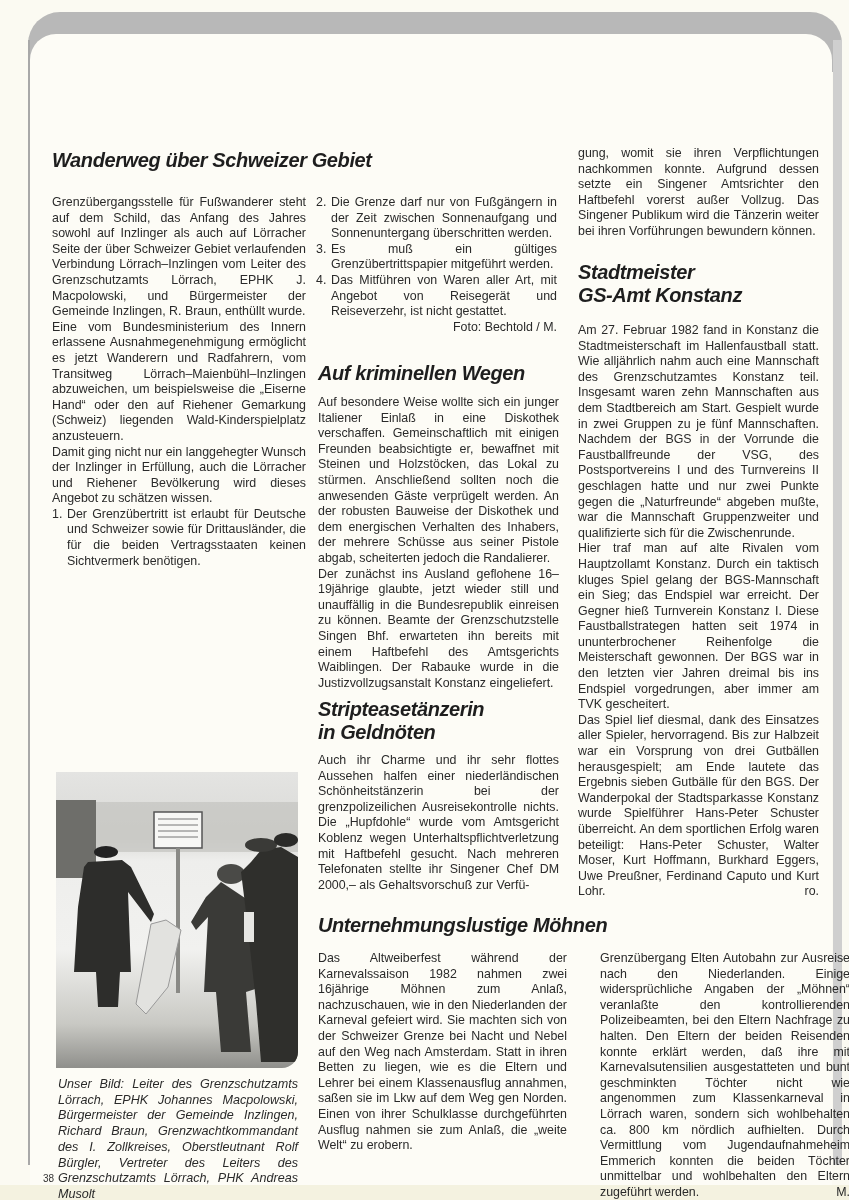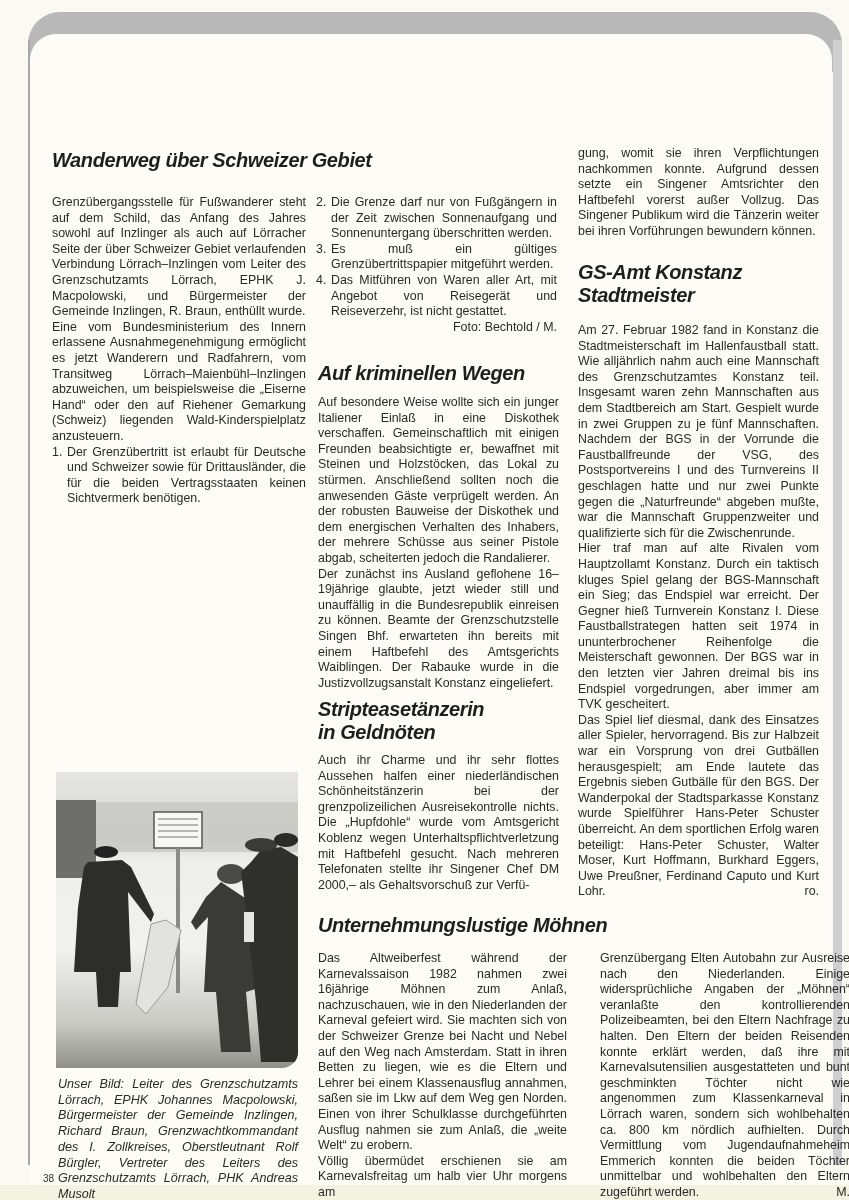--- a/index.html
+++ b/index.html
@@ -63,20 +63,21 @@
 <div class="frame-inner"></div>
 <div class="bottom-band"></div>
 
 <div class="col" style="left:52px; top:147px; width:520px;">
   <div class="headline h-big">Wanderweg über Schweizer Gebiet</div>
 </div>
 
 <div class="col" style="left:52px; top:195px; width:254px;">
   <p class="body">Grenzübergangsstelle für Fußwanderer steht auf dem Schild, das Anfang des Jahres sowohl auf Inzlinger als auch auf Lörracher Seite der über Schweizer Gebiet verlaufenden Verbindung Lörrach–Inzlingen vom Leiter des Grenzschutzamts Lörrach, EPHK J. Macpolowski, und Bürgermeister der Gemeinde Inzlingen, R. Braun, enthüllt wurde.</p>
   <p class="body">Eine vom Bundesministerium des Innern erlassene Ausnahmegenehmigung ermöglicht es jetzt Wanderern und Radfahrern, vom Transitweg Lörrach–Maienbühl–Inzlingen abzuweichen, um beispielsweise die „Eiserne Hand“ oder den auf Riehener Gemarkung (Schweiz) liegenden Wald-Kinderspielplatz anzusteuern.</p>
+  <p class="body">Damit ging nicht nur ein langgehegter Wunsch der Inzlinger in Erfüllung, auch die Lörracher und Riehener Bevölkerung wird dieses Angebot zu schätzen wissen.</p>
   <div class="list-item">
     <span class="list-num">1.</span>
     <span class="list-text">Der Grenzübertritt ist erlaubt für Deutsche und Schweizer sowie für Drittausländer, die für die beiden Vertragsstaaten keinen Sichtvermerk benötigen.</span>
   </div>
 </div>
 
 <div class="photo">
   <svg width="242" height="296" viewBox="0 0 242 296">
     <rect x="0" y="28" width="40" height="78" fill="#6e6e6a"></rect>
     <rect x="40" y="30" width="202" height="50" fill="#c3c3bf" opacity="0.7"></rect>
@@ -133,32 +134,31 @@
   <div class="headline h-med">in Geldnöten</div>
   <div style="height:9px"></div>
   <p class="body">Auch ihr Charme und ihr sehr flottes Aussehen halfen einer niederländischen Schönheitstänzerin bei der grenzpolizeilichen Ausreisekontrolle nichts. Die „Hupfdohle“ wurde vom Amtsgericht Koblenz wegen Unterhaltspflichtverletzung mit Haftbefehl gesucht. Nach mehreren Telefonaten stellte ihr Singener Chef DM 2000,– als Gehaltsvorschuß zur Verfü-</p>
 </div>
 
 <div class="col" style="left:578px; top:146px; width:241px;">
   <p class="body">gung, womit sie ihren Verpflichtungen nachkommen konnte. Aufgrund dessen setzte ein Singener Amtsrichter den Haftbefehl vorerst außer Vollzug. Das Singener Publikum wird die Tänzerin weiter bei ihren Vorführungen bewundern können.</p>
 </div>
 
 <div class="col" style="left:578px; top:261px; width:241px;">
+  <div class="headline h-med">Stadtmeister</div>
   <div class="headline h-med">GS-Amt Konstanz</div>
-  <div class="headline h-med">Stadtmeister</div>
   <div style="height:16px"></div>
   <p class="body">Am 27. Februar 1982 fand in Konstanz die Stadtmeisterschaft im Hallenfaustball statt. Wie alljährlich nahm auch eine Mannschaft des Grenzschutzamtes Konstanz teil. Insgesamt waren zehn Mannschaften aus dem Stadtbereich am Start. Gespielt wurde in zwei Gruppen zu je fünf Mannschaften. Nachdem der BGS in der Vorrunde die Faustballfreunde der VSG, des Postsportvereins I und des Turnvereins II geschlagen hatte und nur zwei Punkte gegen die „Naturfreunde“ abgeben mußte, war die Mannschaft Gruppenzweiter und qualifizierte sich für die Zwischenrunde.</p>
   <p class="body">Hier traf man auf alte Rivalen vom Hauptzollamt Konstanz. Durch ein taktisch kluges Spiel gelang der BGS-Mannschaft ein Sieg; das Endspiel war erreicht. Der Gegner hieß Turnverein Konstanz I. Diese Faustballstrategen hatten seit 1974 in ununterbrochener Reihenfolge die Meisterschaft gewonnen. Der BGS war in den letzten vier Jahren dreimal bis ins Endspiel vorgedrungen, aber immer am TVK gescheitert.</p>
   <p class="body">Das Spiel lief diesmal, dank des Einsatzes aller Spieler, hervorragend. Bis zur Halbzeit war ein Vorsprung von drei Gutbällen herausgespielt; am Ende lautete das Ergebnis sieben Gutbälle für den BGS. Der Wanderpokal der Stadtsparkasse Konstanz wurde Spielführer Hans-Peter Schuster überreicht. An dem sportlichen Erfolg waren beteiligt: Hans-Peter Schuster, Walter Moser, Kurt Hoffmann, Burkhard Eggers, Uwe Preußner, Ferdinand Caputo und Kurt Lohr.</p>
   <div class="credit" style="margin-top:-15.6px;">ro.</div>
 </div>
 
 <div class="col" style="left:318px; top:912px; width:520px;">
   <div class="headline h-big">Unternehmungslustige Möhnen</div>
 </div>
 <div class="col" style="left:318px; top:951px; width:249px;">
   <p class="body">Das Altweiberfest während der Karnevalssaison 1982 nahmen zwei 16jährige Möhnen zum Anlaß, nachzuschauen, wie in den Niederlanden der Karneval gefeiert wird. Sie machten sich von der Schweizer Grenze bei Nacht und Nebel auf den Weg nach Amsterdam. Statt in ihren Betten zu liegen, wie es die Eltern und Lehrer bei einem Klassenausflug annahmen, saßen sie im Lkw auf dem Weg gen Norden. Einen von ihrer Schulklasse durchgeführten Ausflug nahmen sie zum Anlaß, die „weite Welt“ zu erobern.</p>
-  <p class="body">Völlig übermüdet erschienen sie am Karnevalsfreitag um halb vier Uhr morgens am</p>
 </div>
 <div class="col" style="left:600px; top:951px; width:250px;">
   <p class="body">Grenzübergang Elten Autobahn zur Ausreise nach den Niederlanden. Einige widersprüchliche Angaben der „Möhnen“ veranlaßte den kontrollierenden Polizeibeamten, bei den Eltern Nachfrage zu halten. Den Eltern der beiden Reisenden konnte erklärt werden, daß ihre mit Karnevalsutensilien ausgestatteten und bunt geschminkten Töchter nicht wie angenommen zum Klassenkarneval in Lörrach waren, sondern sich wohlbehalten ca. 800 km nördlich aufhielten. Durch Vermittlung vom Jugendaufnahmeheim Emmerich konnten die beiden Töchter unmittelbar und wohlbehalten den Eltern zugeführt werden.</p>
   <div class="credit" style="margin-top:-15.6px;">M.</div>
 </div>
 
 </body></html>

